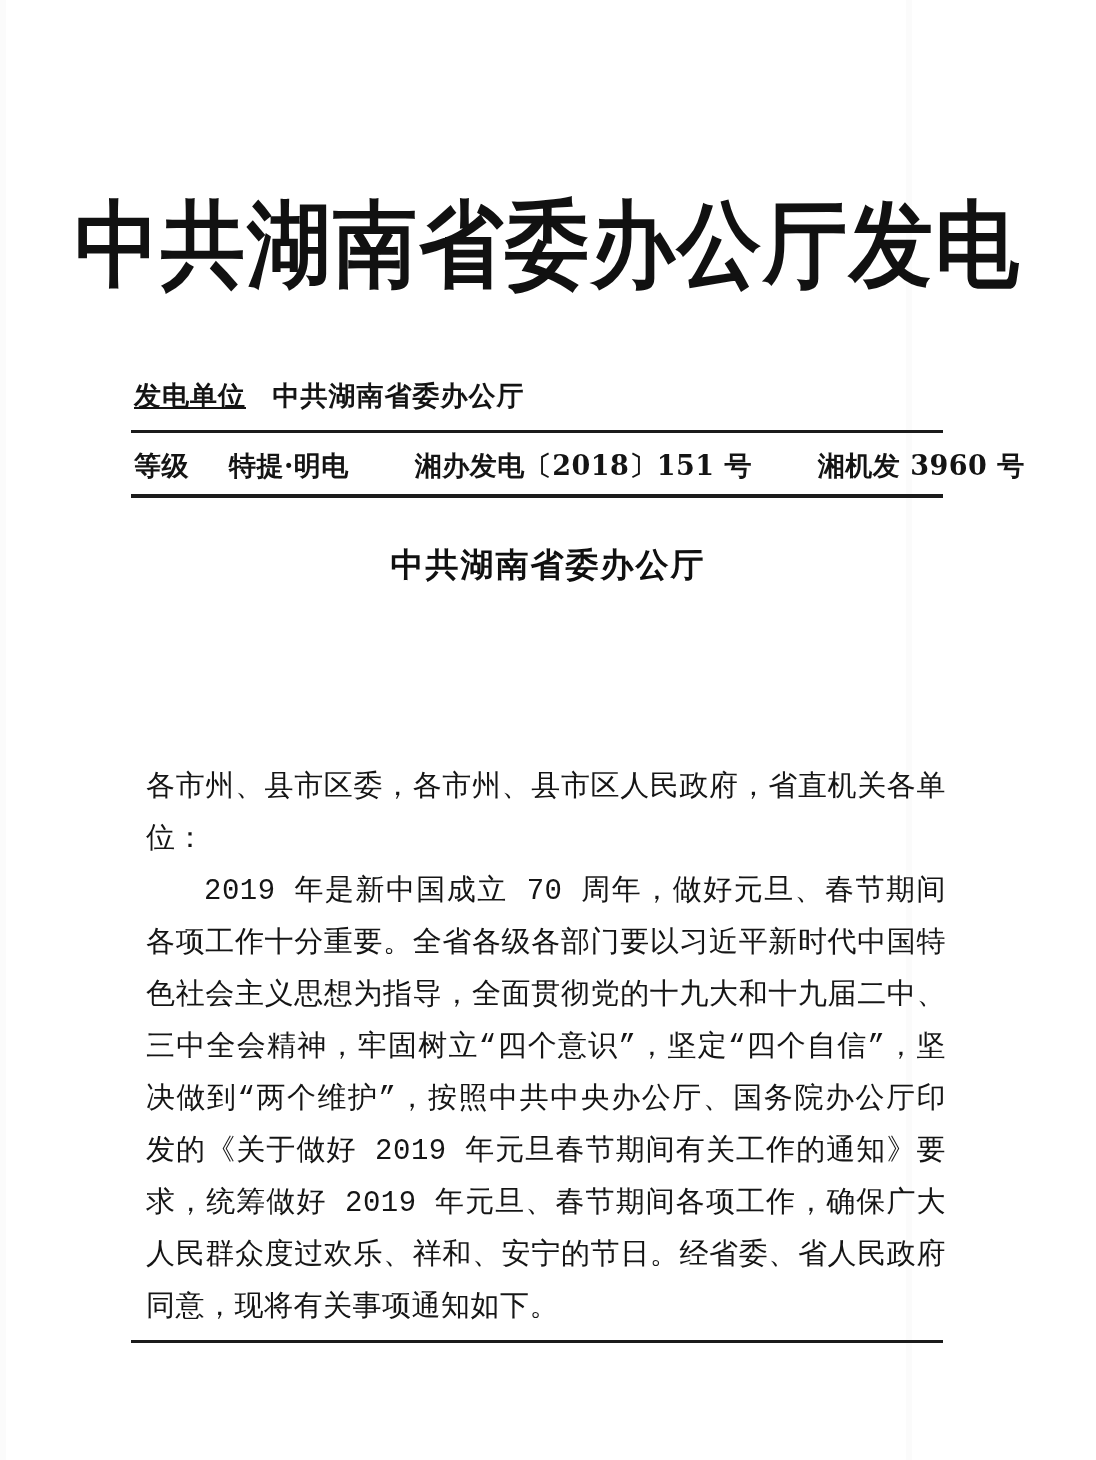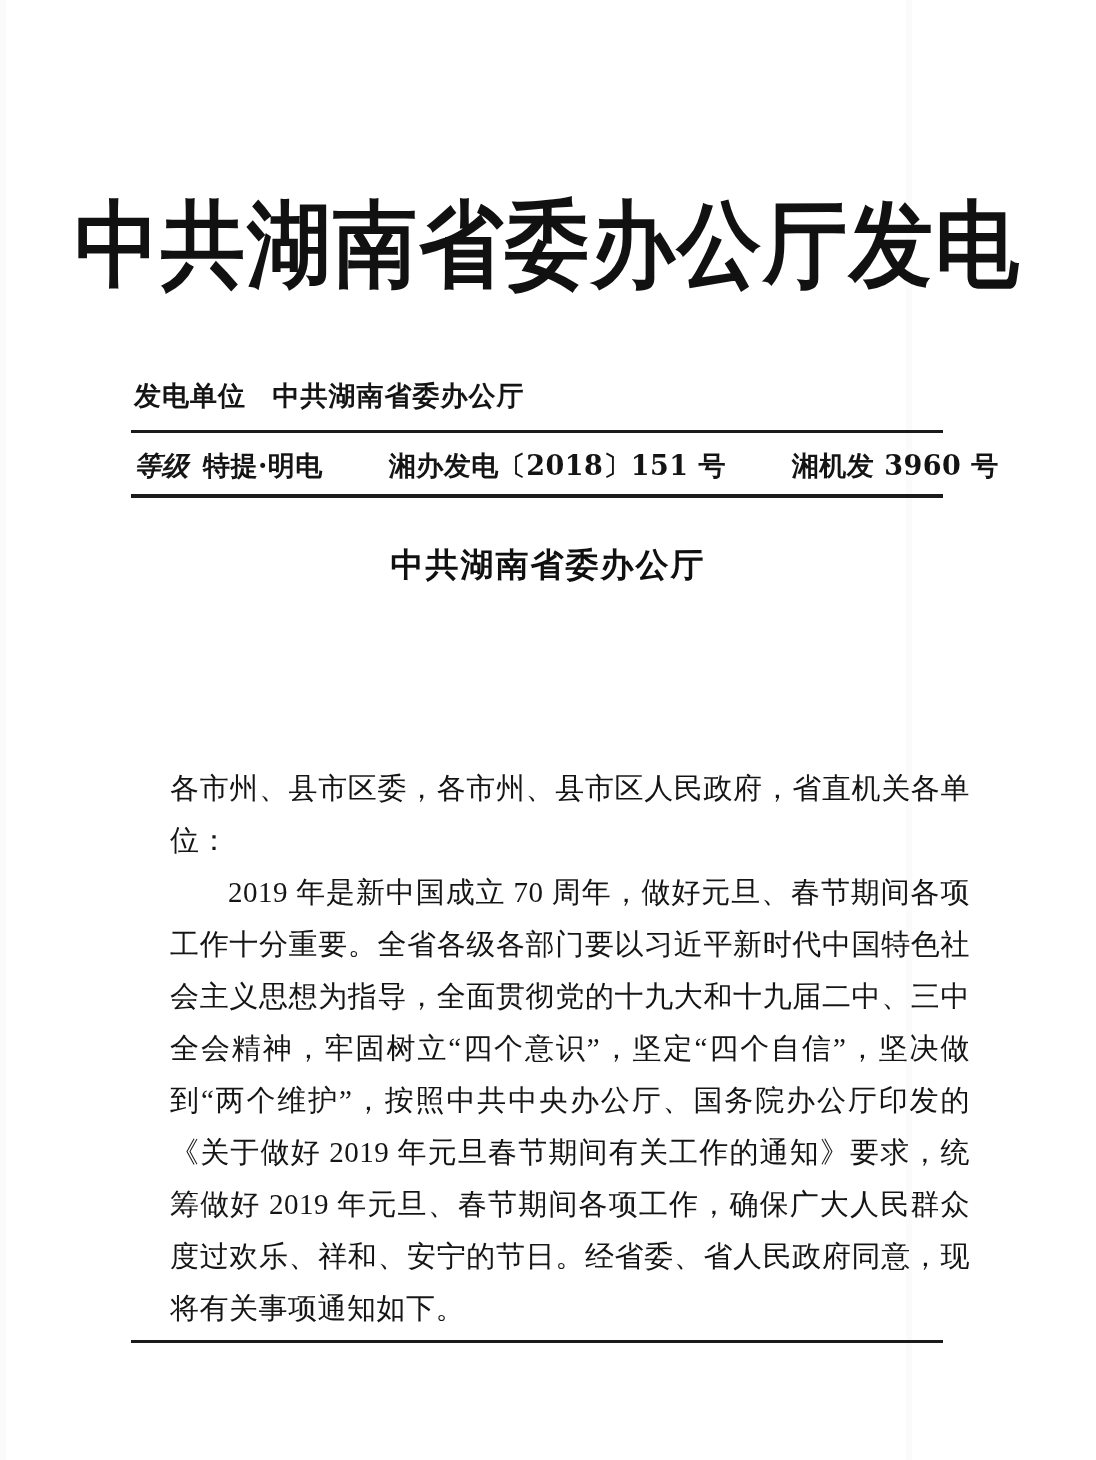--- a/index.html
+++ b/index.html
@@ -43,21 +43,21 @@
   .sender-row {
     position: absolute;
     top: 378px;
     left: 134px;
     width: 830px;
     font-size: 27px;
     font-weight: 700;
     letter-spacing: 1px;
     color: #141414;
   }
-  .sender-row .lbl { margin-right: 16px; }
+  .sender-row .lbl { margin-right: 16px; text-decoration: underline; }
 
   
   .rule {
     position: absolute;
     left: 131px;
     width: 812px;
     background: #1b1b1b;
   }
   .rule-top { top: 430px; height: 3px; }
   .rule-bottom { top: 494px; height: 4px; }
@@ -69,21 +69,21 @@
     top: 448px;
     left: 134px;
     width: 830px;
     font-size: 27px;
     font-weight: 700;
     letter-spacing: 0.5px;
     color: #141414;
     white-space: nowrap;
   }
   .grade-row .seg { display: inline-block; }
-  .grade-row .lbl { margin-right: 4px; font-style: italic; }
+  .grade-row .lbl { margin-right: 30px; }
   .grade-row .gap-lg { display: inline-block; width: 46px; }
 
   
   .title-block {
     position: absolute;
     top: 544px;
     left: 0;
     width: 1096px;
     text-align: center;
   }
@@ -103,22 +103,21 @@
   .body-text {
     position: absolute;
     top: 762px;
     left: 146px;
     width: 800px;
     font-size: 29px;
     line-height: 52px;
     color: #151515;
     letter-spacing: 0.5px;
     text-align: justify;
-    font-family: Liberation Serif, serif;
-    margin-left: 24px;
+    font-family: Liberation Mono, monospace;
   }
   .body-text p { margin: 0; }
   .body-text p.indent { text-indent: 58px; }
 
   
   .footer {
     position: absolute;
     top: 1356px;
     left: 131px;
     width: 812px;

